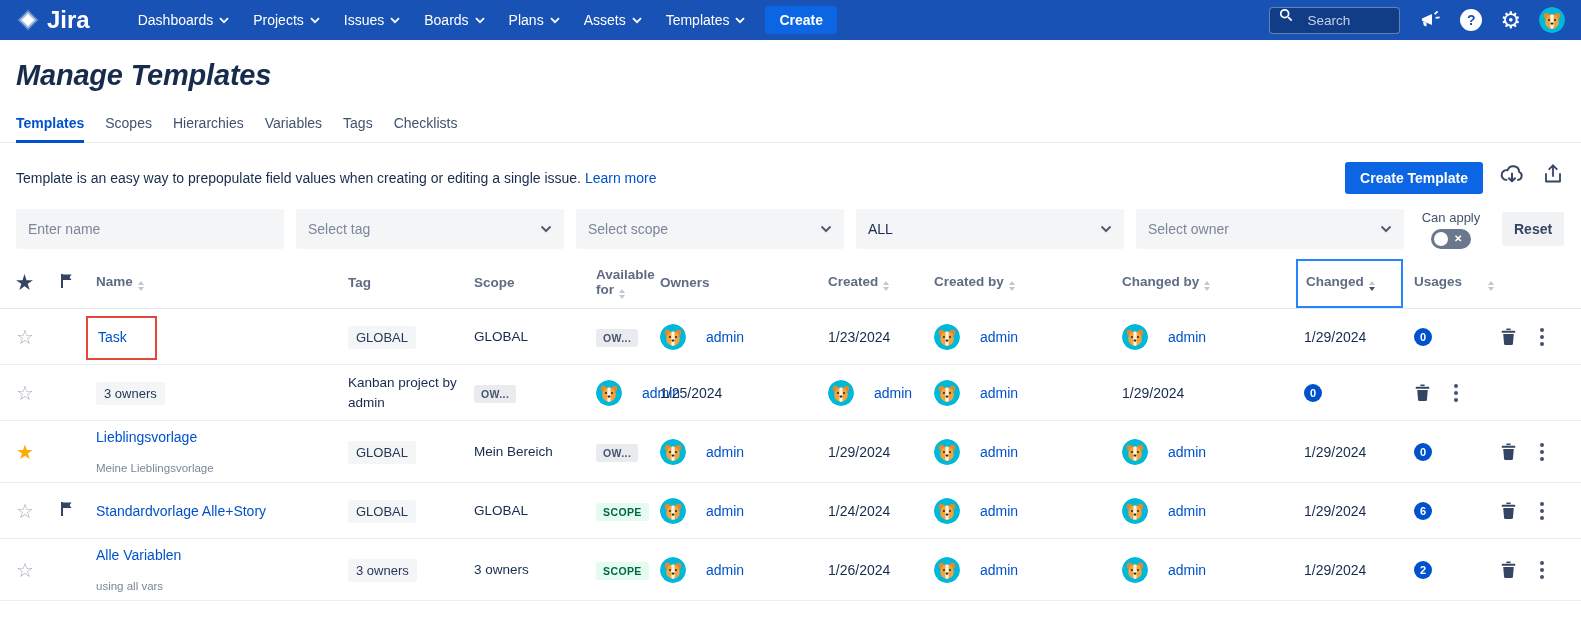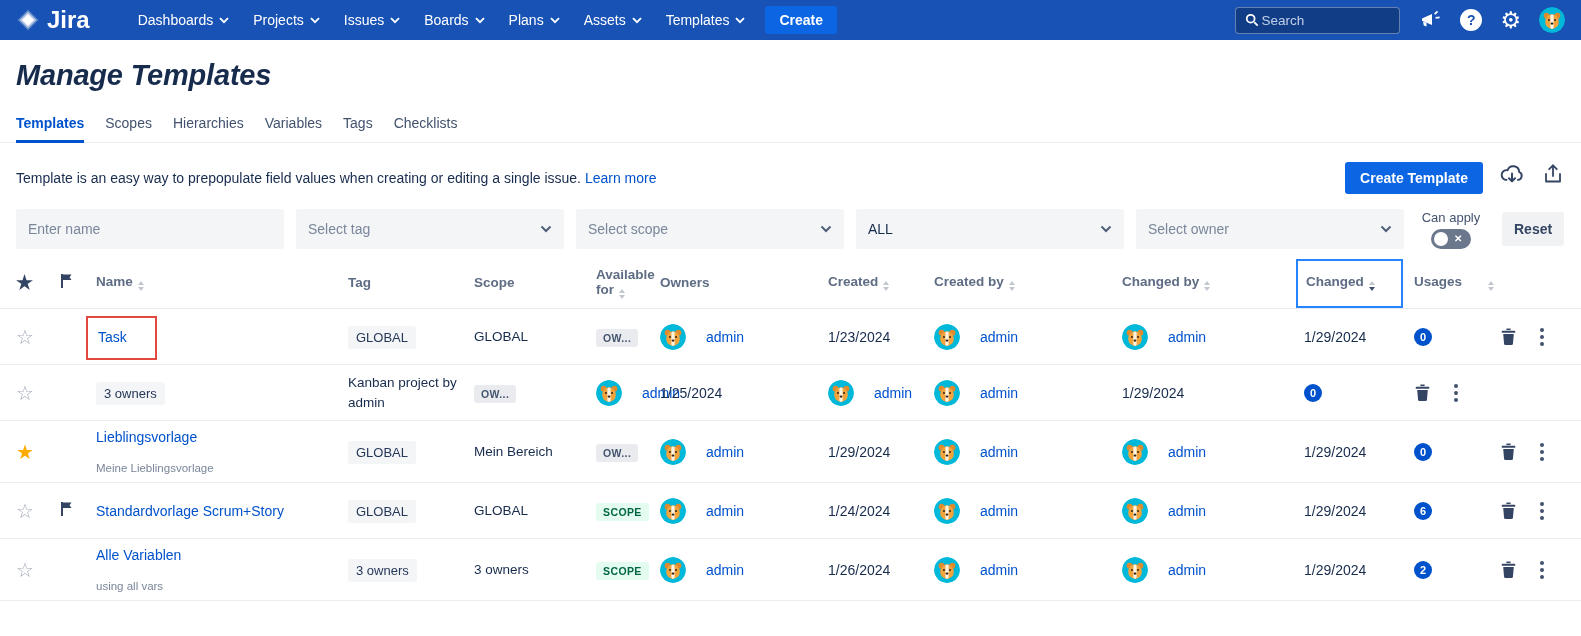--- a/index.html
+++ b/index.html
@@ -18,21 +18,21 @@
   .brand { display:flex; align-items:center; gap:7px; font-size:24px; font-weight:bold; margin-right:36px; }
   .nav-menu { display:flex; align-items:center; height:100%; }
   .nav-item { display:flex; align-items:center; gap:6px; padding:0 12px; height:100%; cursor:pointer; font-size:14px; }
   .chev { display:inline-block; }
   .create-btn {
     background:var(--create-button,#0C66E4); color:#fff; border:none; border-radius:3px;
     font-family:inherit; font-size:14px; font-weight:bold; padding:6px 14px; margin-left:8px; cursor:pointer;
   }
   .nav-right { margin-left:auto; display:flex; align-items:center; gap:18px; }
   .nav-search {
-    display:flex; align-items:center; gap:0; width:165px; height:27px;
+    display:flex; gap:12px; width:131px; height:27px;
     background:rgba(0,0,0,.25); border:1px solid rgba(255,255,255,.35); border-radius:4px; padding:0 9px;
   }
   .nav-search input {
     background:transparent; border:none; outline:none; color:#fff; width:110px;
     font-family:inherit; font-size:13.5px;
   }
   .nav-search input::placeholder { color:#C3D0E8; }
   .nav-ic { display:flex; align-items:center; justify-content:center; cursor:pointer; }
   .gear-glyph { font-size:23px; color:#fff; line-height:1; }
   .help-circle { width:22px; height:22px; border-radius:50%; background:#fff; color:var(--navbar-bg,#1752B4);
@@ -562,21 +562,21 @@
 
   <div class="trow row">
     <div><span class="star-cell">☆</span></div>
     <div><span class="flag-cell">
       <svg width="13" height="16" viewBox="0 0 13 16">
               <path d="M2 1v14" stroke="#344563" stroke-width="2"></path>
               <path d="M3 1.5h8.5L9.6 4.2l1.9 2.8H3z" fill="#344563"></path>
             </svg>
     </span></div>
     <div class="name-cell">
-      <span class="name-wrap"><a class="link name-link">Standardvorlage Scrum+Story</a></span>
+      <span class="name-wrap"><a class="link name-link">Standardvorlage Alle+Story</a></span>
       
     </div>
     <div><span class="tag-badge">GLOBAL</span></div>
     <div><span class="scope-text">GLOBAL</span></div>
     <div><span class="avail-badge green">SCOPE</span></div>
     <div class="person">
       <svg class="avatar24" viewBox="0 0 24 24">
         <circle cx="12" cy="12" r="12" fill="#00B8D9"></circle>
         <circle cx="7" cy="8" r="2.7" fill="#E08A2E"></circle>
             <circle cx="17" cy="8" r="2.7" fill="#E08A2E"></circle>

